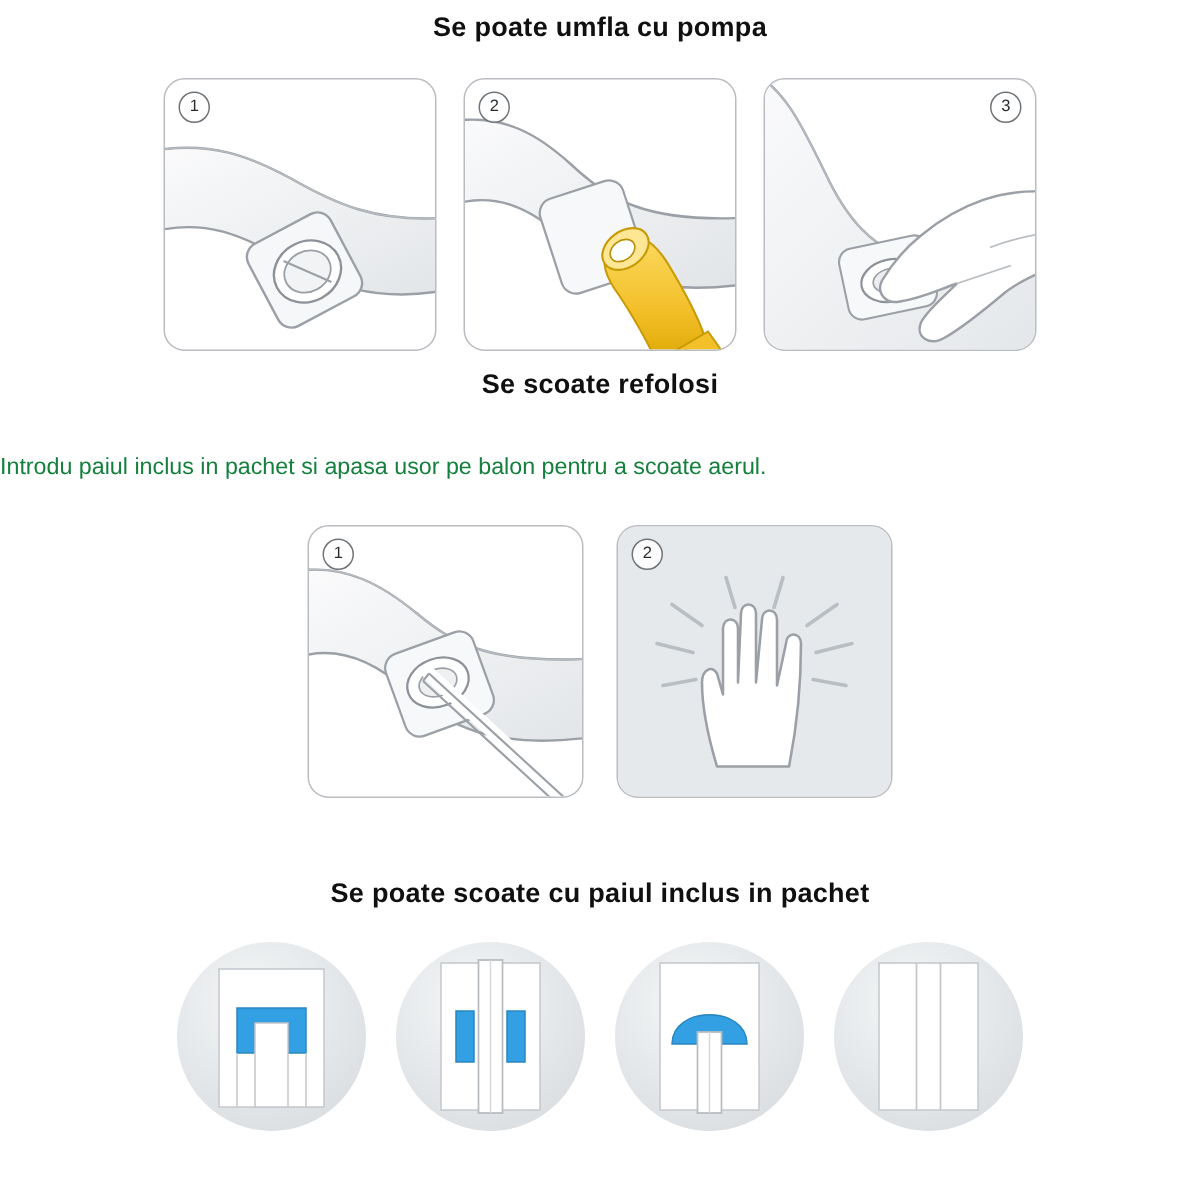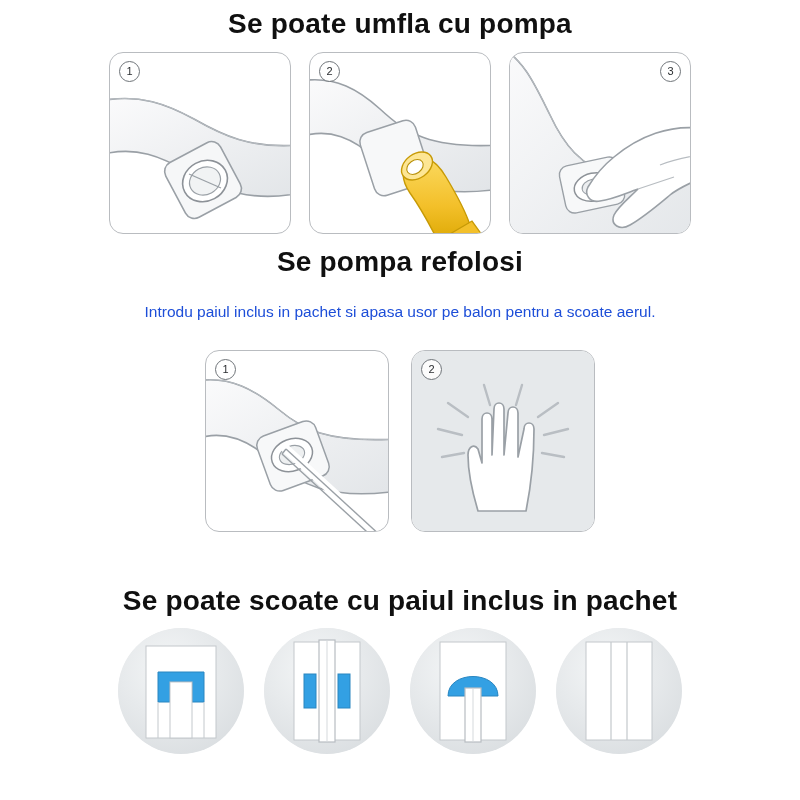--- a/index.html
+++ b/index.html
@@ -18,29 +18,28 @@
 
   .page {
     position: relative;
     width: 800px;
     height: 800px;
   }
 
   .section-title {
     text-align: center;
     font-weight: bold;
-    font-size: 28px;
+    font-size: 18px;
     letter-spacing: 0.2px;
     color: #101010;
   }
 
   .section-sub {
-    text-align: center;
     font-size: 15.5px;
-    color: #1d4ed8;
+    color: #15803d;
   }
 
   
   .row {
     display: flex;
     justify-content: center;
     align-items: flex-start;
     gap: 18px;
   }
 
@@ -183,21 +182,21 @@
                  C 74 142, 80 150, 90 148 C 104 146, 116 140, 128 136
                  C 118 146, 108 154, 104 162 C 100 172, 110 178, 120 172
                  C 134 164, 148 152, 160 142 C 172 132, 192 126, 200 120 Z" fill="#ffffff" stroke="#9aa0a6" stroke-width="1.6"></path>
         <path d="M 128 136 C 140 132, 152 128, 164 124" fill="none" stroke="#b7bcc1" stroke-width="1.2"></path>
         <path d="M 150 112 C 160 108, 176 104, 190 102" fill="none" stroke="#b7bcc1" stroke-width="1.2"></path>
       </svg>
     </div>
   </div>
 
   <div style="position:absolute; left:0; top:246px; width:800px;">
-    <div class="section-title">Se pompa refolosi</div>
+    <div class="section-title">Se scoate refolosi</div>
   </div>
 
   <div style="position:absolute; left:0; top:303px; width:800px;">
     <div class="section-sub">Introdu paiul inclus in pachet si apasa usor pe balon pentru a scoate aerul.</div>
   </div>
 
   <div class="row" style="position:absolute; left:0; top:350px; width:800px; gap:22px;">
 
     <div class="panel wide">
       <div class="step-badge">1</div>

